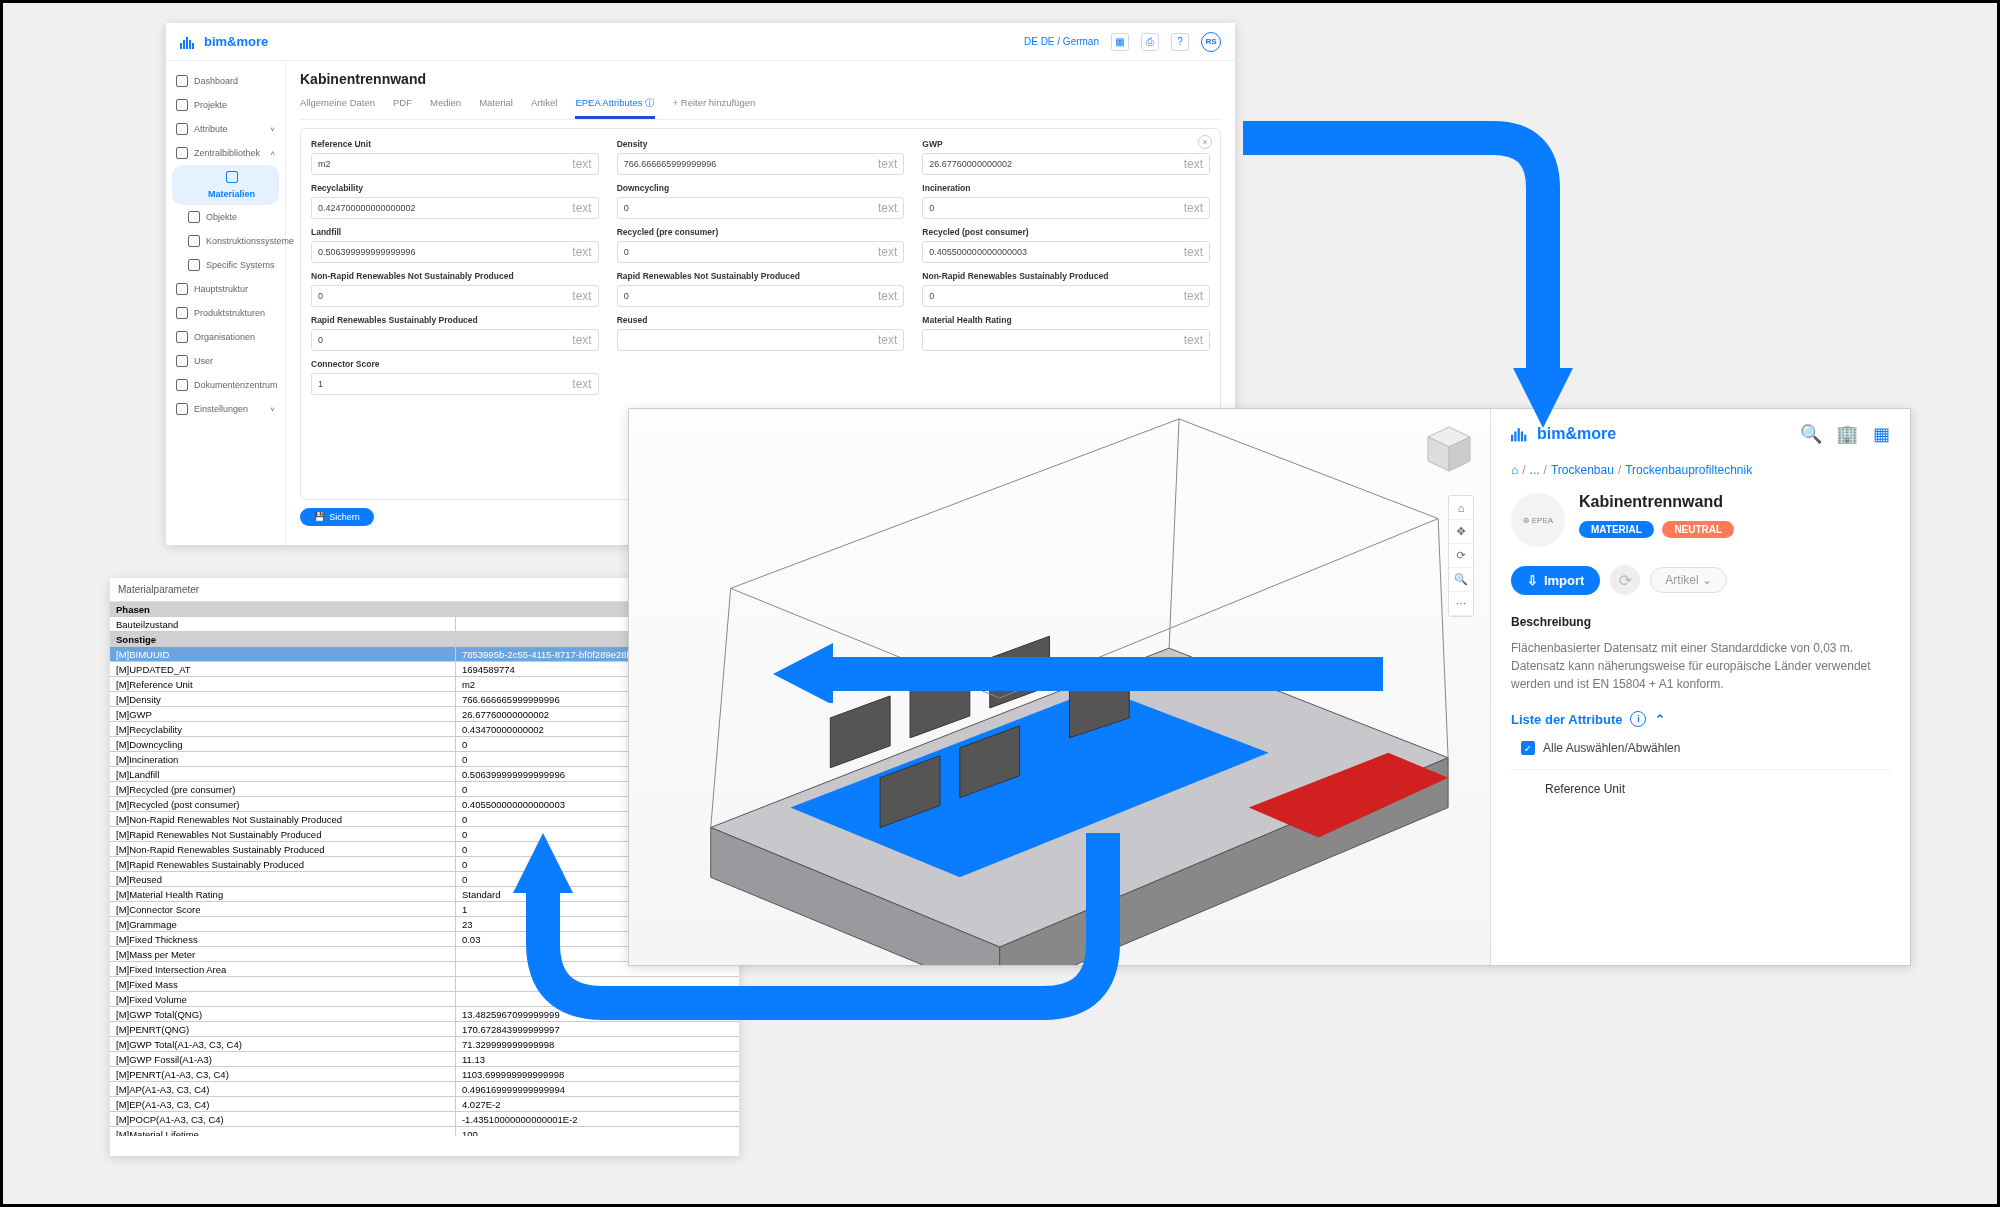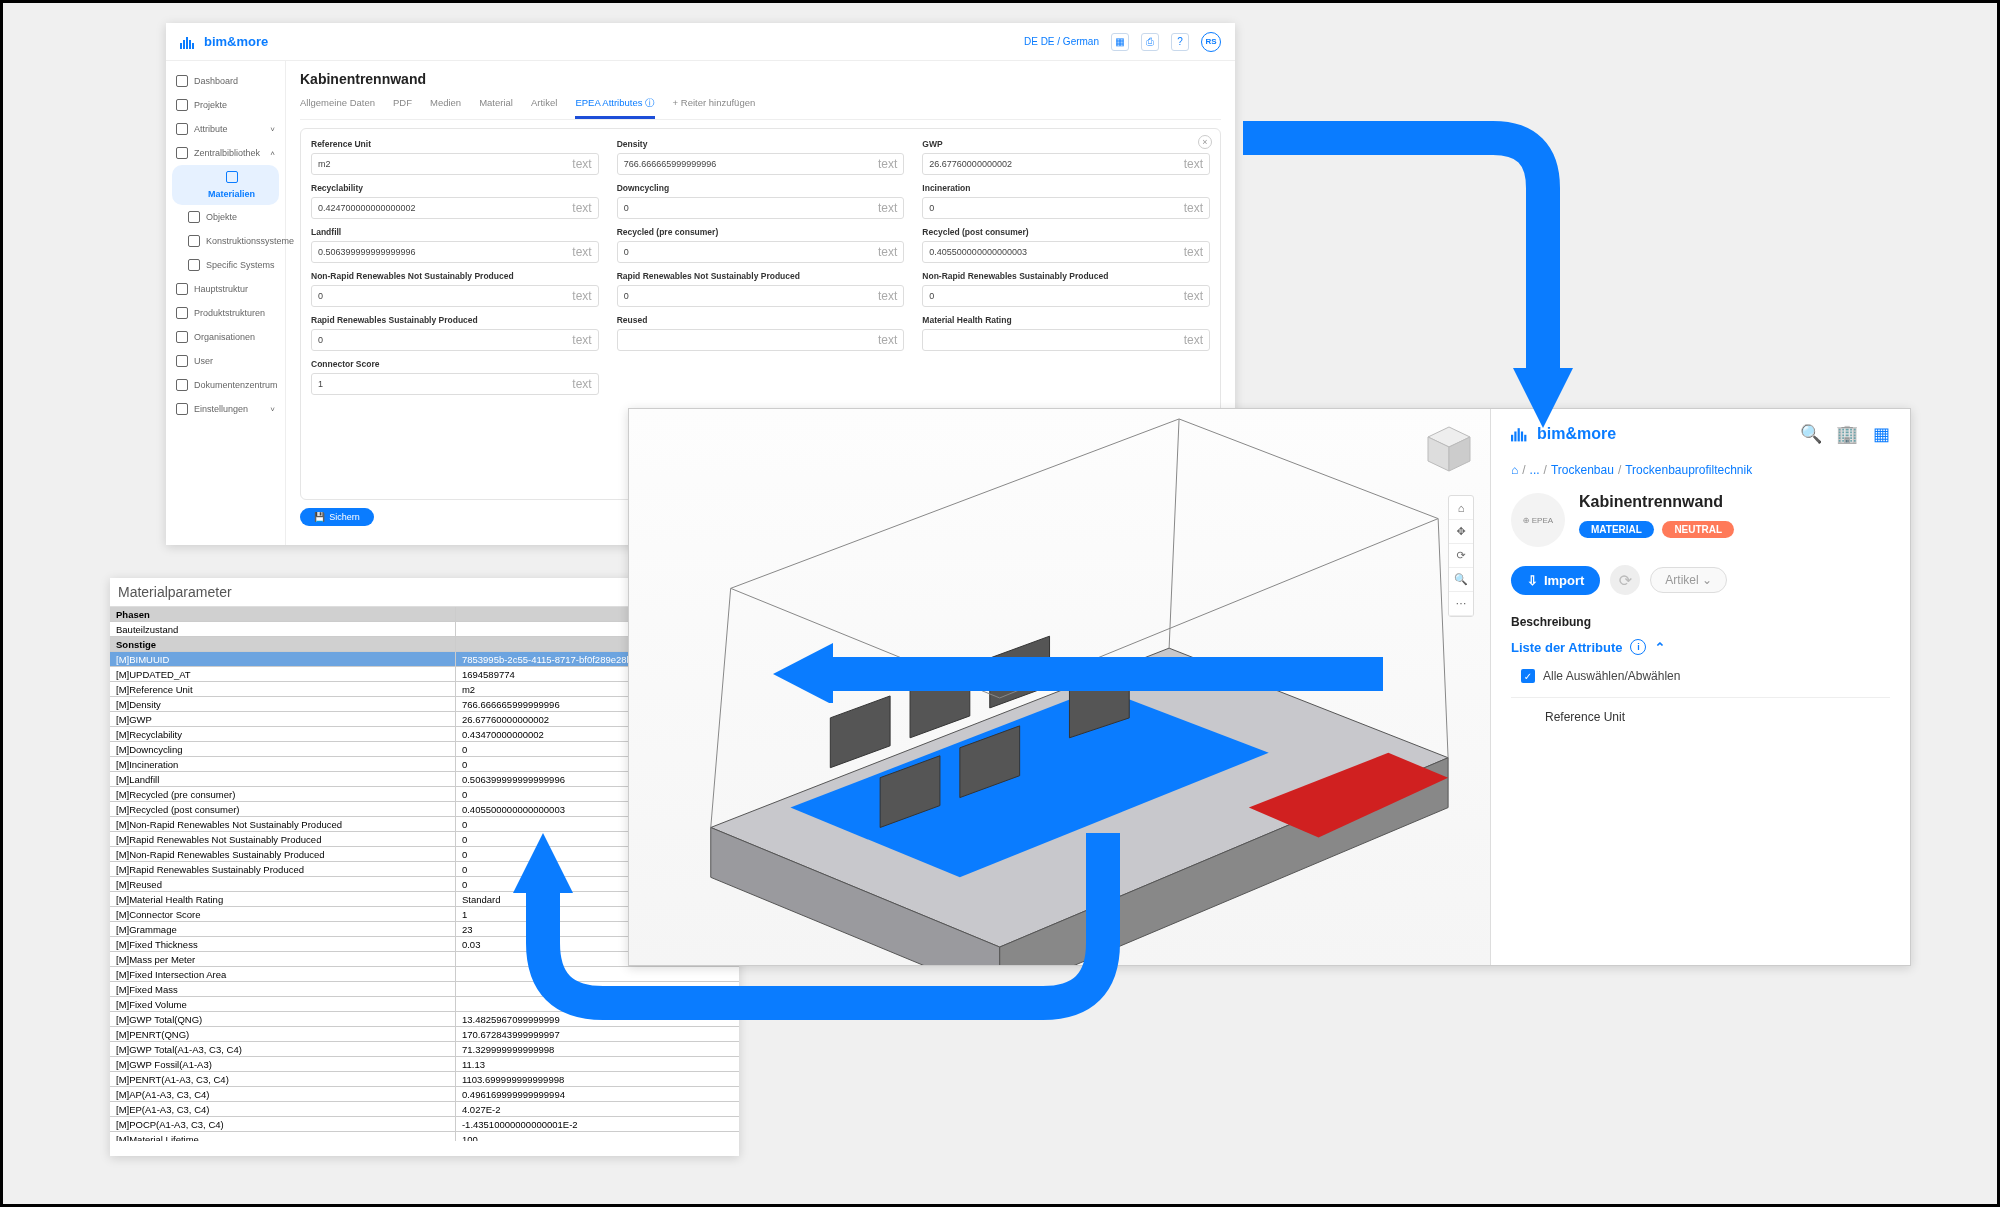--- a/index.html
+++ b/index.html
@@ -29,21 +29,21 @@
 .fcard .x{position:absolute;right:8px;top:6px;width:14px;height:14px;border-radius:50%;border:1px solid #ccc;font-size:9px;display:flex;align-items:center;justify-content:center;color:#999}
 .grid3{display:grid;grid-template-columns:repeat(3,1fr);gap:8px 18px}
 .fld label{font-size:8.5px;color:#333;font-weight:600;display:block;margin-bottom:4px}
 .inp{display:flex;align-items:center;border:1px solid #ddd;border-radius:3px;height:22px;padding:0 6px}
 .inp input{border:0;outline:0;flex:1;font-size:9px;color:#444;background:transparent}
 .inp .t{font-size:12px;color:#aaa}
 .savebtn{margin-top:8px;background:#0a7cff;color:#fff;border:0;border-radius:12px;padding:4px 14px;font-size:9px;cursor:pointer;display:inline-flex;align-items:center;gap:4px}
 
 
 #pb{left:107px;top:575px;width:629px;height:578px;font-size:10px}
-.pb-title{padding:6px 8px;color:#555;font-size:14px;border-bottom:1px solid #ddd}
+.pb-title{padding:6px 8px;color:#555;font-size:10px;border-bottom:1px solid #ddd}
 .pb-head{display:flex;background:#fff;border-bottom:1px solid #999}
 .pb-head div{flex:1;padding:3px 6px;font-size:10px;text-align:center;border-right:1px solid #999}
 .pb-rows{overflow-y:auto;height:calc(100% - 44px)}
 .prow{display:flex;border-bottom:1px solid #ccc}
 .prow.section{background:#d0d0d0;font-weight:700}
 .prow.hl{background:#6ca4e0;color:#fff}
 .prow div{padding:1.5px 6px;font-size:9.5px}
 .prow .c1{width:55%;border-right:1px solid #ccc}
 .prow .c2{width:45%}
 
@@ -518,20 +518,21 @@
         <span class="pill mat">MATERIAL</span>
         <span class="pill neu">NEUTRAL</span>
       </div>
     </div>
     <div class="actions">
       <button class="imp">⇩ <span>Import</span></button>
       <div class="circ">⟳</div>
       <div class="art">Artikel ⌄</div>
     </div>
     <div class="sect">Beschreibung</div>
+    <div class="desc">Flächenbasierter Datensatz mit einer Standarddicke von 0,03 m. Datensatz kann näherungsweise für europäische Länder verwendet werden und ist EN 15804 + A1 konform.</div>
     <div class="attrhd">
       <span>Liste der Attribute</span>
         <span class="i">i</span>
         <span>⌃</span>
     </div>
     <div class="chk">
       <span class="box">✓</span>
       <span>Alle Auswählen/Abwählen</span>
     </div>
     <div class="atitem">Reference Unit</div>

